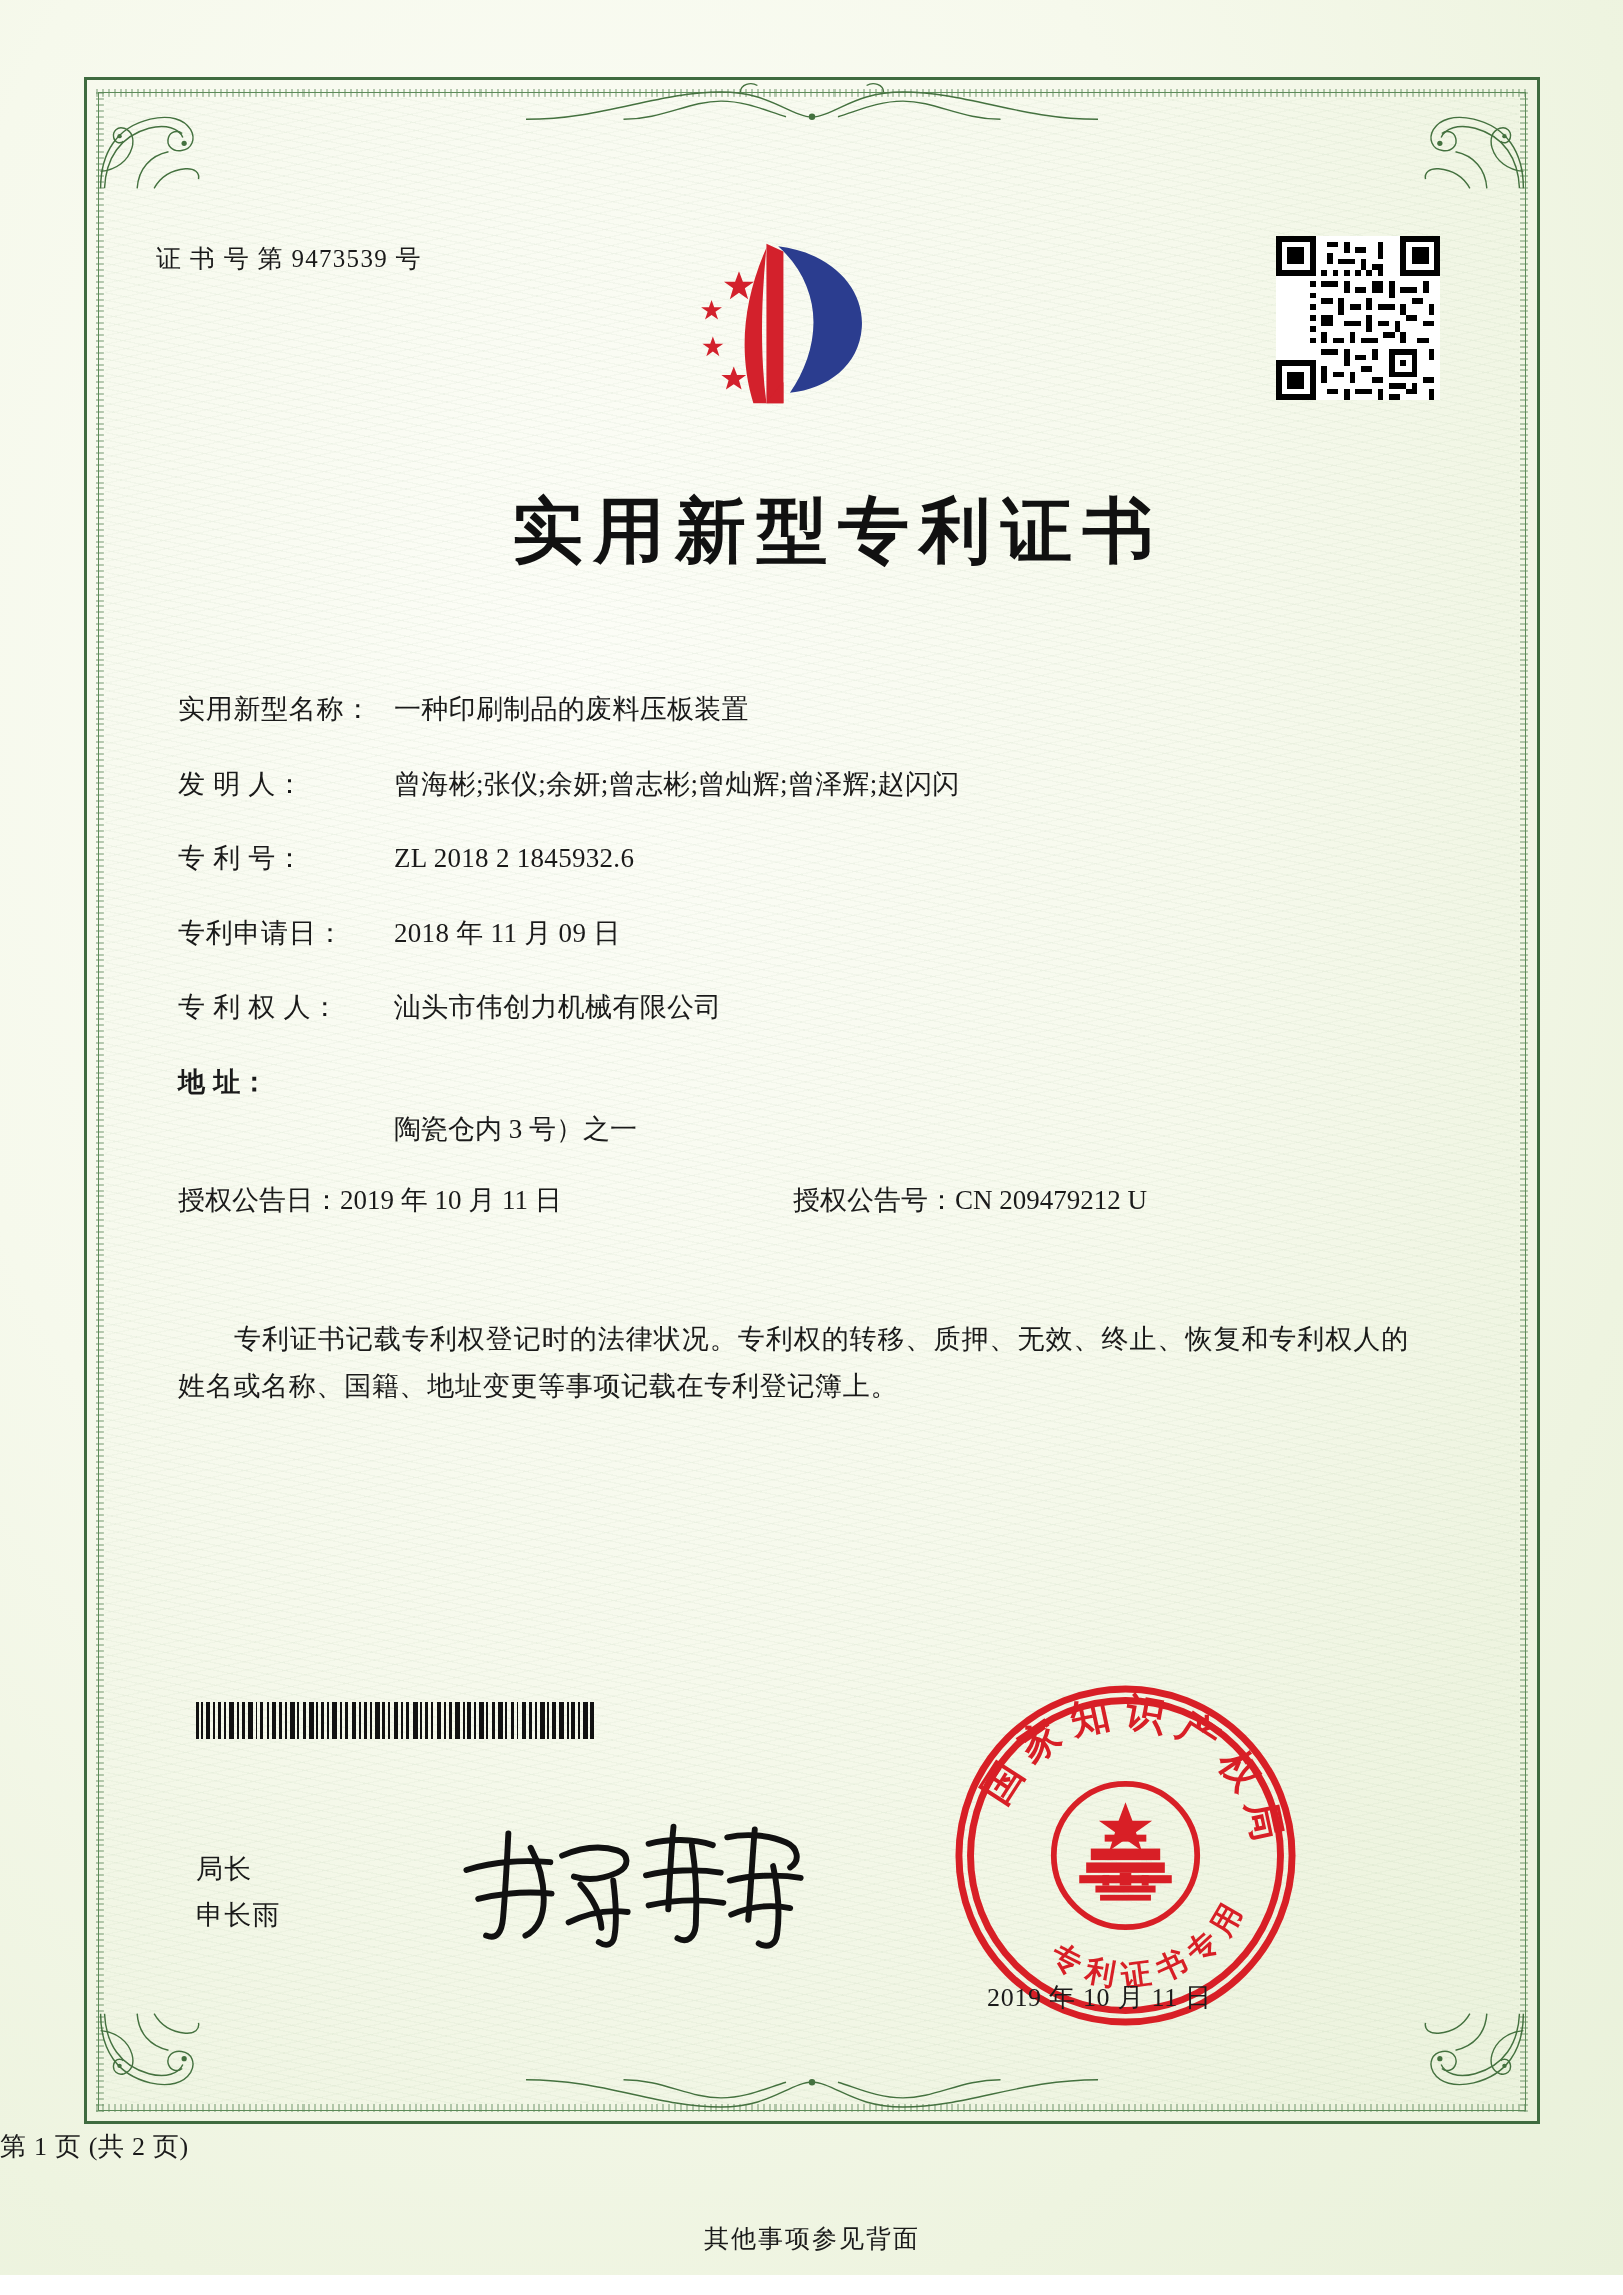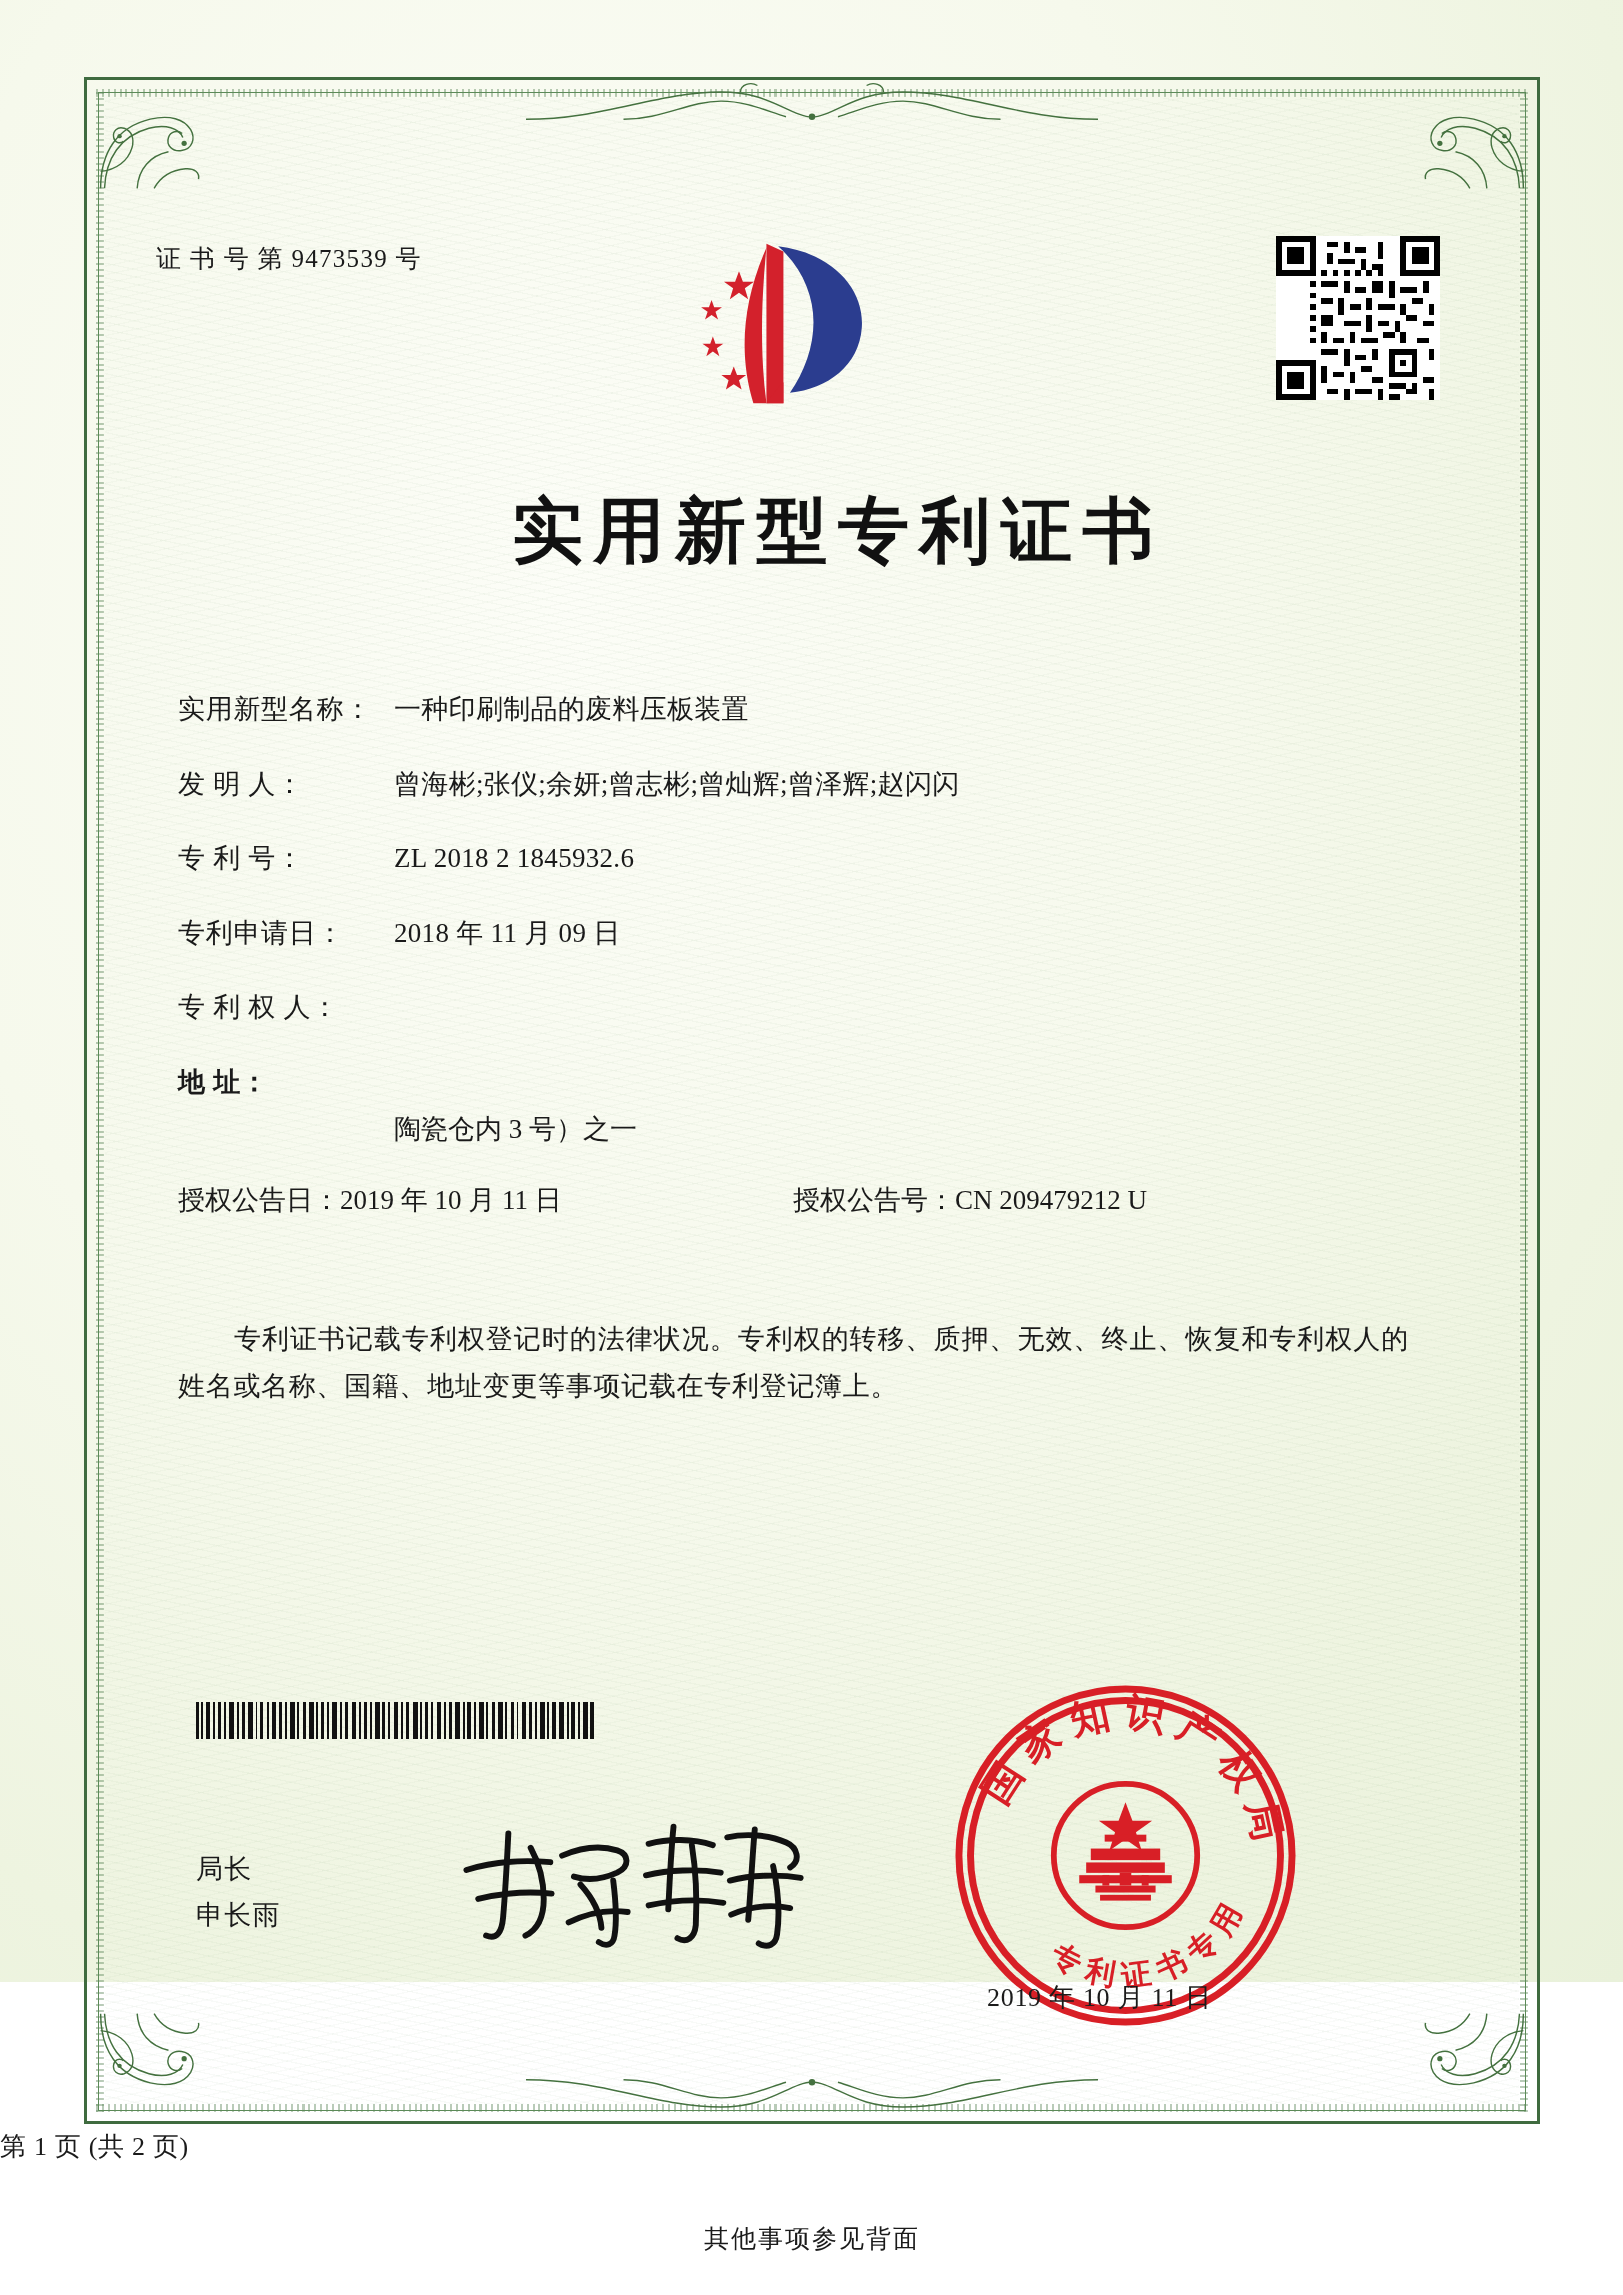--- a/index.html
+++ b/index.html
@@ -13,21 +13,21 @@
     font-family: "Liberation Serif", "DejaVu Serif", serif;
     color: #1a1a1a;
     position: relative;
     overflow: hidden;
   }
   
   .page {
     position: absolute;
     left: 0; top: 0;
     width: 1624px;
-    height: 1982px;
+    height: 2275px;
     background:
       radial-gradient(ellipse at 35% 30%, #fcfdf7 0%, #f6f9ec 45%, #eef4e0 75%, #e9f1da 100%);
   }
   
   .frame-outer {
     position: absolute;
     left: 84px; top: 77px;
     width: 1456px; height: 2047px;
     border: 3.3px solid #3f6b3f;
     box-sizing: border-box;
@@ -459,20 +459,21 @@
       <div class="val">ZL 2018 2 1845932.6</div>
     </div>
 
     <div class="row">
       <div class="lbl">专利申请日：</div>
       <div class="val">2018 年 11 月 09 日</div>
     </div>
 
     <div class="row">
       <div class="lbl">专 利 权 人：</div>
+      <div class="val">汕头市伟创力机械有限公司</div>
     </div>
 
     <div class="row tight">
       <div class="lbl">地 址：</div>
     </div>
     <div class="addr-cont">陶瓷仓内 3 号）之一</div>
 
     <div class="two-col">
       <div class="c1">
         <span>授权公告日：</span><span>2019 年 10 月 11 日</span>

